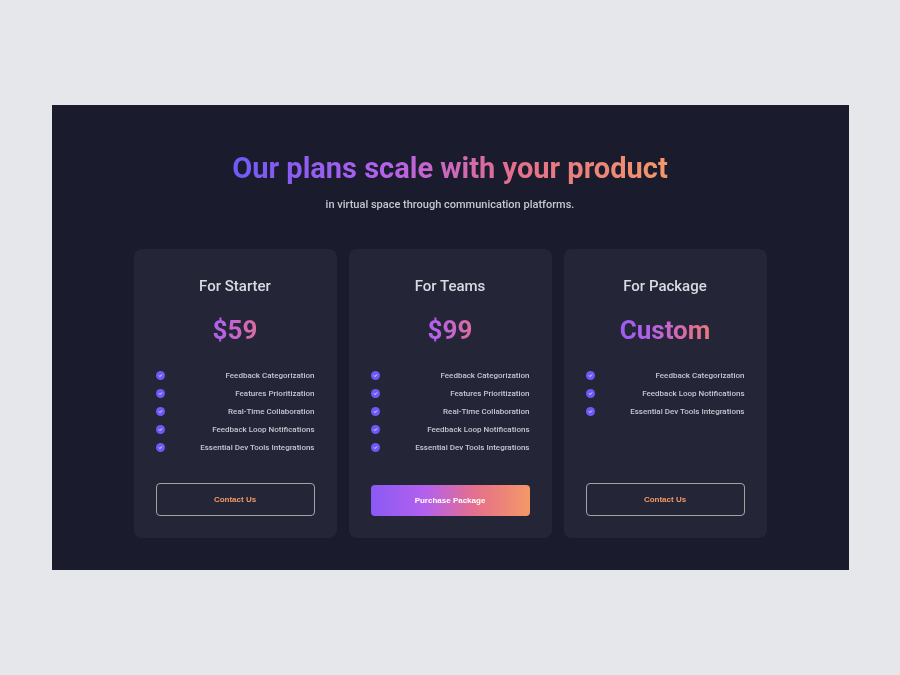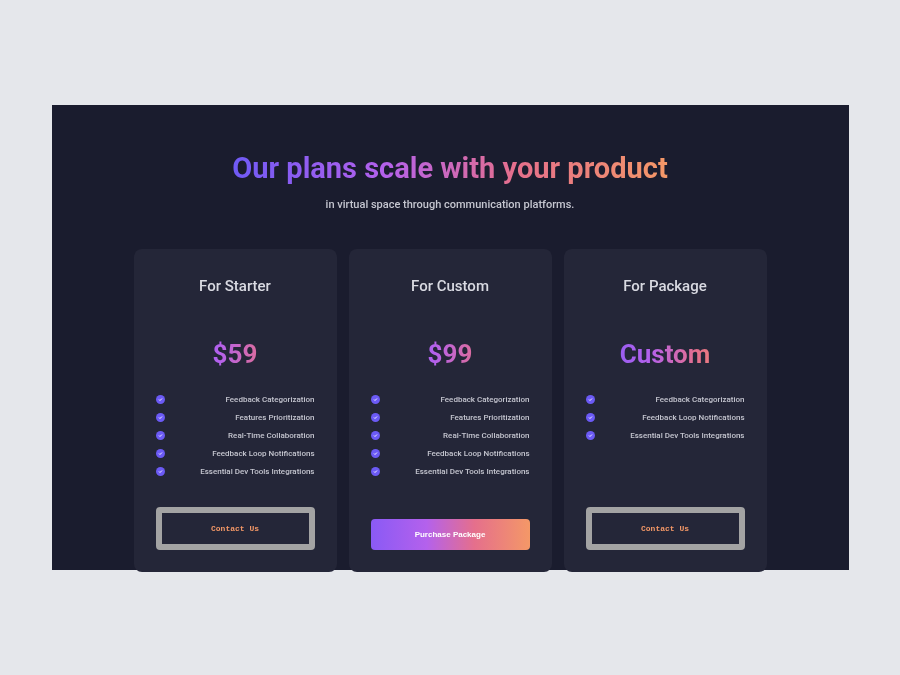--- a/index.html
+++ b/index.html
@@ -69,21 +69,20 @@
 
     .plan-price {
       font-size: 26px;
       font-weight: 700;
       text-align: center;
       background: linear-gradient(90deg, #7d5af5 0%, #b461ec 40%, #e56f8c 70%, #f49867 100%);
       -webkit-background-clip: text;
       background-clip: text;
       -webkit-text-fill-color: transparent;
       margin-bottom: 26px;
-      margin-top: 24px;
     }
 
     .features {
       list-style: none;
       margin-bottom: 22px;
       flex-grow: 1;
     }
 
     .feature-item {
       display: flex;
@@ -118,23 +117,22 @@
       border-radius: 4px;
       font-size: 8px;
       font-weight: 600;
       text-align: center;
       cursor: pointer;
       border: none;
     }
 
     .cta-outline {
       background: transparent;
-      border: 6px solid #a3a3a3;
+      border: 1px solid #a3a3a3;
       color: #f49867;
-      font-family: Liberation Mono, monospace;
     }
 
     .cta-filled {
       background: linear-gradient(90deg, #8a5af5 0%, #b461ec 35%, #e56f8c 65%, #f49867 100%);
       color: #ffffff;
     }
   </style>
 </head>
 <body>
 
@@ -188,21 +186,21 @@
                 <path d="M2 5 L4 7 L8 3" stroke="#fff" stroke-width="1.8" fill="none"></path>
               </svg>
             </span>
           <span>Essential Dev Tools Integrations</span>
         </li>
       </ul>
       <button class="cta-button cta-outline">Contact Us</button>
     </div>
 
     <div class="plan-card">
-      <div class="plan-name">For Custom</div>
+      <div class="plan-name">For Teams</div>
       <div class="plan-price">$99</div>
       <ul class="features">
         <li class="feature-item">
           <span class="check-icon">
               <svg viewBox="0 0 10 10">
                 <path d="M2 5 L4 7 L8 3" stroke="#fff" stroke-width="1.8" fill="none"></path>
               </svg>
             </span>
           <span>Feedback Categorization</span>
         </li>

